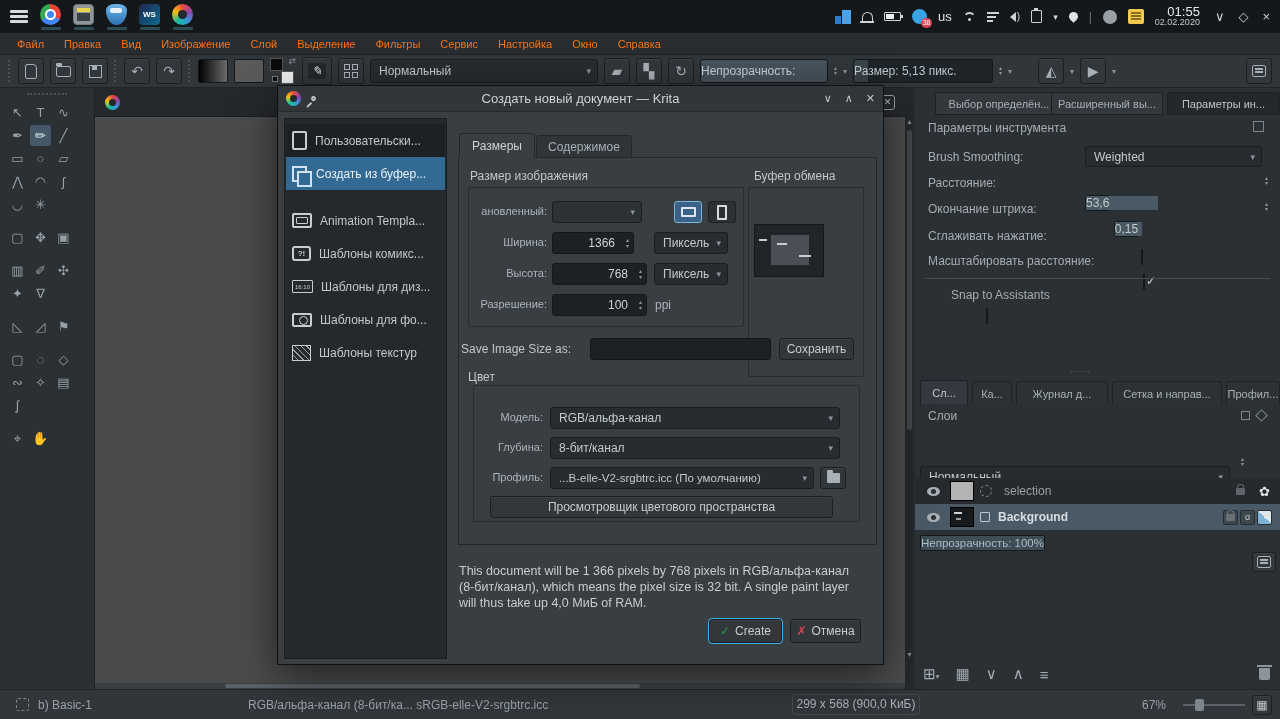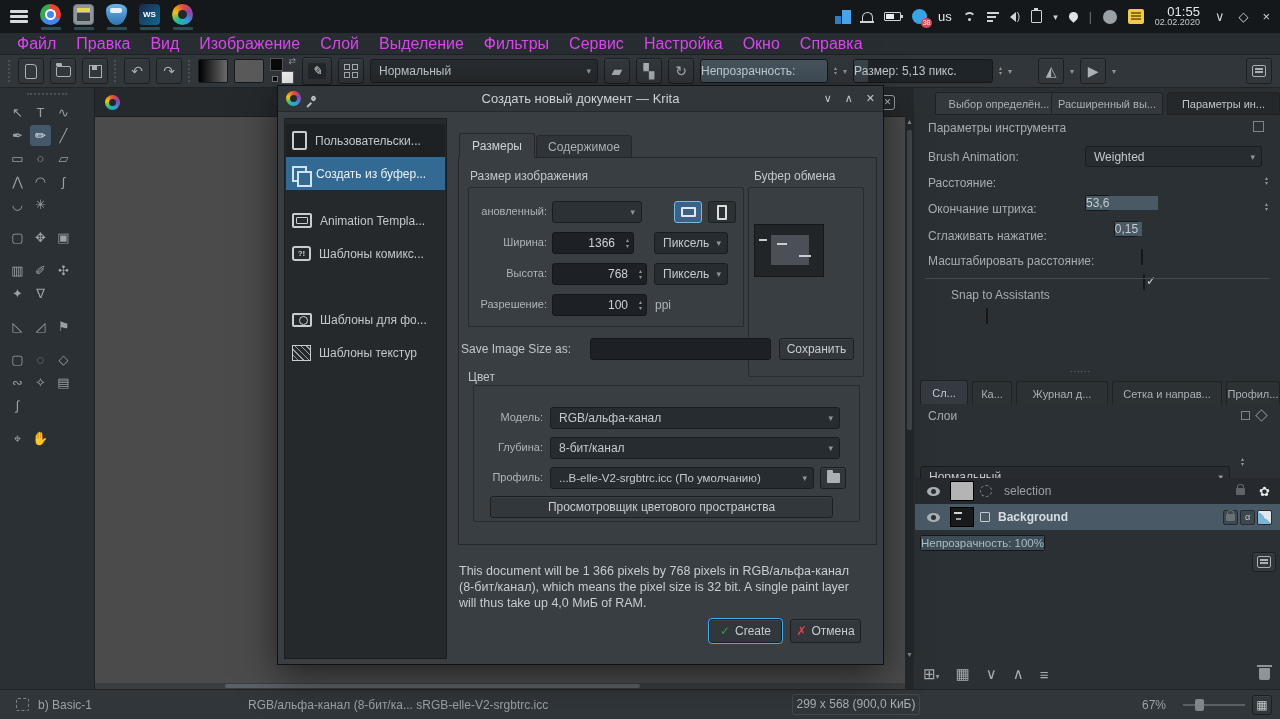--- a/index.html
+++ b/index.html
@@ -50,21 +50,21 @@
 .sep{color:#6f767b}
 .graycirc{width:14px;height:14px;border-radius:50%;background:#9aa1a6}
 .notes{width:16px;height:15px;background:#f2c94c;border-radius:2px;position:relative}
 .notes i{position:absolute;left:3px;top:3px;width:10px;height:1.5px;background:#8a6d1d;box-shadow:0 3px 0 #8a6d1d,0 6px 0 #8a6d1d}
 .clock{display:flex;flex-direction:column;align-items:flex-end;line-height:11px}
 .clock .t{font-size:13px;color:#e6eaec}
 .clock .d{font-size:9px;color:#c3c9cc}
 .wctl{display:flex;gap:14px;font-size:13px;color:#ced3d6;margin-left:4px}
 
 .menubar{position:absolute;left:0;top:33px;width:1280px;height:22px;background:#282d31;display:flex;align-items:center;padding-left:8px;gap:2px;border-bottom:1px solid #1d2124}
-.mitem{padding:0 9px;font-size:16px;color:#d946ef}
+.mitem{padding:0 9px;font-size:11px;color:#f97316}
 .toolbar{position:absolute;left:0;top:55px;width:1280px;height:33px;background:#31363b;border-bottom:1px solid #202427;display:flex;align-items:center;padding:0 8px;gap:6px}
 .hdl{width:4px;height:22px;border-left:2px dotted #4a5055}
 .b{background:#32373c;border:1px solid #1b1f22;border-radius:3px;box-shadow:inset 0 1px 0 rgba(255,255,255,.05);color:#c3c9cd;display:flex;align-items:center;justify-content:center;position:relative}
 .tb{width:26px;height:26px;font-size:14px;color:#aab1b6}
 .pageic{width:12px;height:15px;border:1.5px solid #aab1b6;border-radius:2px 4px 2px 2px}
 .foldic{width:15px;height:11px;border:1.5px solid #aab1b6;border-radius:2px;position:relative}
 .foldic::before{content:"";position:absolute;left:-1px;top:-4px;width:6px;height:3px;background:#aab1b6;border-radius:1px 1px 0 0}
 .savic{width:13px;height:13px;border:1.5px solid #aab1b6;position:relative}
 .savic::after{content:"";position:absolute;left:2px;top:0;width:5px;height:4px;background:#aab1b6}
 .swatch{width:30px;height:24px;border:1px solid #16191c;border-radius:2px}
@@ -404,21 +404,21 @@
     <span class="rtab" style="left:146px;top:4px;width:112px">
         <span>Расширенный вы...</span>
       </span>
     <span class="rtab act" style="left:262px;top:4px;width:113px">
         <span>Параметры ин...</span>
       </span>
 
     <span class="rlabel abs" style="left:23px;top:33px">Параметры инструмента</span>
     <span class="abs" style="left:348px;top:33px;width:11px;height:11px;border:1.5px solid #7d858a"></span>
 
-    <span class="rlabel abs" style="left:23px;top:62px">Brush Animation:</span>
+    <span class="rlabel abs" style="left:23px;top:62px">Brush Smoothing:</span>
     <span class="cb abs" style="left:180px;top:58px;width:177px;height:21px">
         <span>Weighted</span>
       </span>
 
     <span class="rlabel abs" style="left:23px;top:88px">Расстояние:</span>
     <span class="sspin abs" style="left:180px;top:85px;width:176px"><span class="fill" style="width:72px"></span><span class="v">53,6</span></span>
     <span class="spincol abs" style="left:360px;top:88px">▴
 ▾</span>
 
     <span class="rlabel abs" style="left:23px;top:114px">Окончание штриха:</span>
@@ -543,20 +543,24 @@
         <span>Создать из буфер...</span>
       </div>
       <div class="ditem" style="top:85px">
         <span class="ic-film"></span>
         <span>Animation Templa...</span>
       </div>
       <div class="ditem" style="top:118px">
         <span class="ic-bubble">?!</span>
         <span>Шаблоны комикс...</span>
       </div>
+      <div class="ditem" style="top:151px">
+        <span class="ic-ratio">16:10</span>
+        <span>Шаблоны для диз...</span>
+      </div>
       <div class="ditem" style="top:217px">
         <span class="ic-tex"></span>
         <span>Шаблоны текстур</span>
       </div>
       <div class="ditem" style="top:184px">
         <span class="ic-cam"></span>
         <span>Шаблоны для фо...</span>
       </div>
     </div>
 

